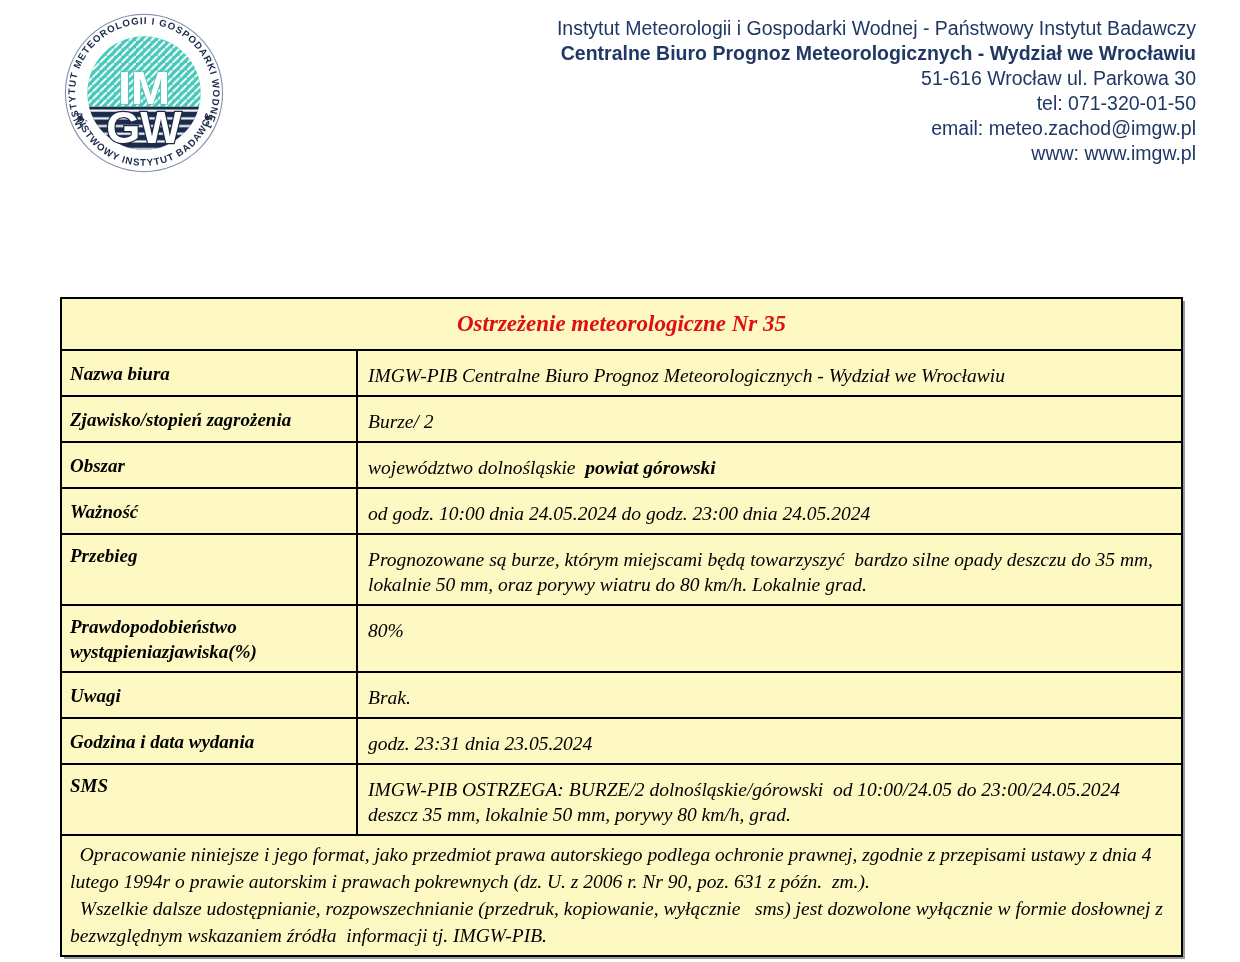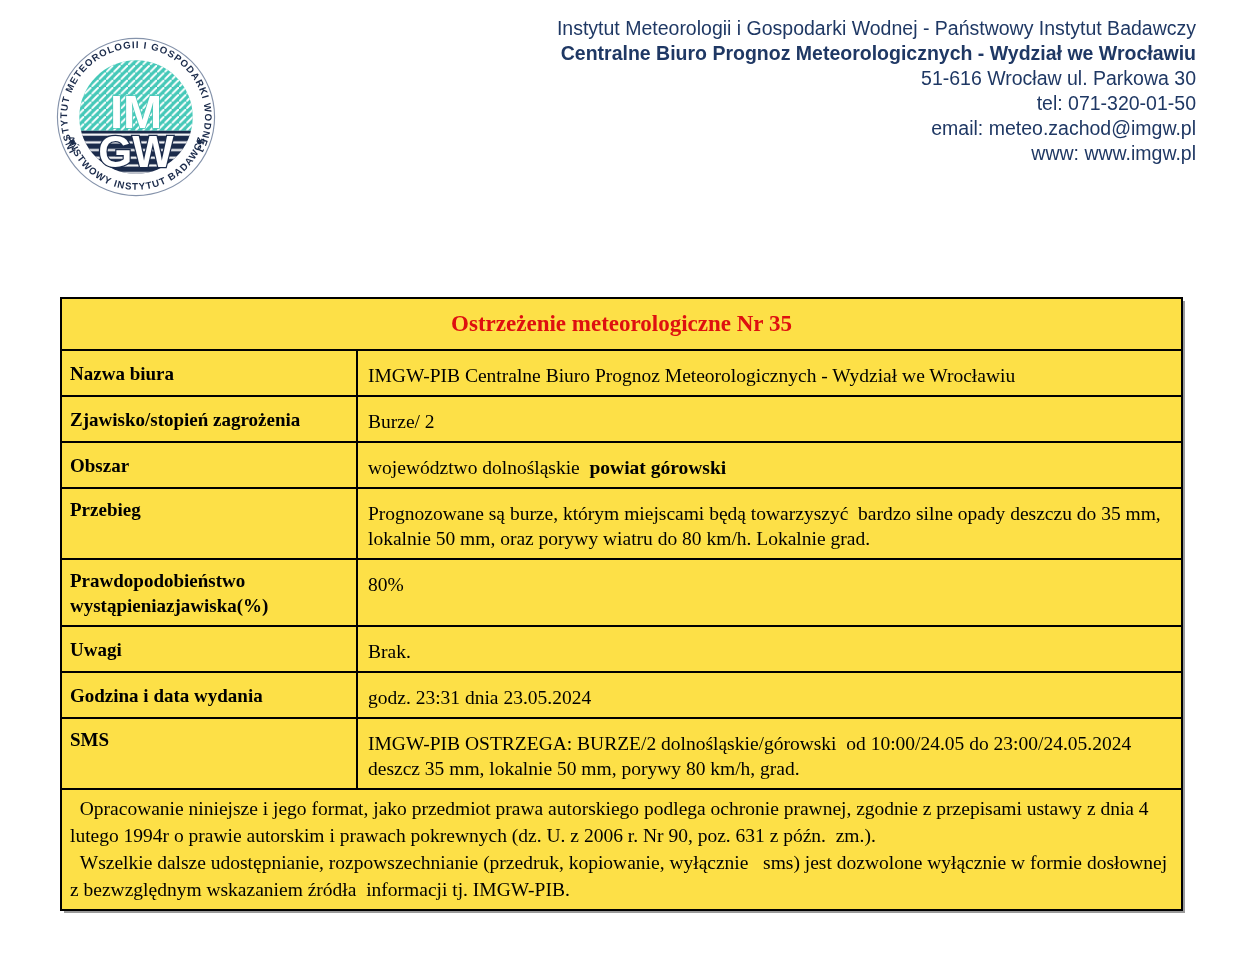--- a/index.html
+++ b/index.html
@@ -15,21 +15,21 @@
   .page {
     position: relative;
     width: 1240px;
     height: 962px;
     background: #ffffff;
     overflow: hidden;
   }
 
   
   .doc-header { position: absolute; top: 0; left: 0; width: 100%; height: 200px; }
-  .logo-wrap { position: absolute; left: 55px; top: 12px; width: 162px; height: 162px; margin-top: 24px; }
+  .logo-wrap { position: absolute; left: 63px; top: 12px; width: 162px; height: 162px; }
   .logo-wrap svg { width: 100%; height: 100%; display: block; }
 
   .org-block {
     position: absolute;
     top: 16px;
     right: 44px;
     text-align: right;
     color: var(--navy);
     font-family: "Liberation Sans", sans-serif;
     font-size: 19.5px;
@@ -37,22 +37,23 @@
   }
   .org-line.bold { font-weight: bold; }
 
   
   .wtable {
     position: absolute;
     left: 60px;
     top: 297px;
     width: 1123px;
     border: 2px solid var(--border);
-    background: #fde047;
+    background: #fef9c3;
     box-shadow: 3px 3px 0 -1px #9a9a9a;
+    font-style: italic;
   }
   .title-row {
     min-height: 52px;
     border-bottom: 2px solid var(--border);
     display: flex;
     align-items: center;
     justify-content: center;
   }
   .title-row h1 {
     color: var(--red);
@@ -186,20 +187,24 @@
     <div class="trow">
       <div class="tlabel">Zjawisko/stopień zagrożenia</div>
       <div class="tvalue"><span>Burze/ 2</span></div>
     </div>
 
     <div class="trow">
       <div class="tlabel">Obszar</div>
       <div class="tvalue"><span>województwo dolnośląskie  </span><span class="vbold">powiat górowski</span></div>
     </div>
 
+    <div class="trow">
+      <div class="tlabel">Ważność</div>
+      <div class="tvalue"><span>od godz. 10:00 dnia 24.05.2024 do godz. 23:00 dnia 24.05.2024</span></div>
+    </div>
 
     <div class="trow row-tall">
       <div class="tlabel">Przebieg</div>
       <div class="tvalue"><span>Prognozowane są burze, którym miejscami będą towarzyszyć  bardzo silne opady deszczu do 35 mm, lokalnie 50 mm, oraz porywy wiatru do 80 km/h. Lokalnie grad.</span></div>
     </div>
 
     <div class="trow row-tall">
       <div class="tlabel">Prawdopodobieństwo wystąpieniazjawiska(%)</div>
       <div class="tvalue"><span>80%</span></div>
     </div>

